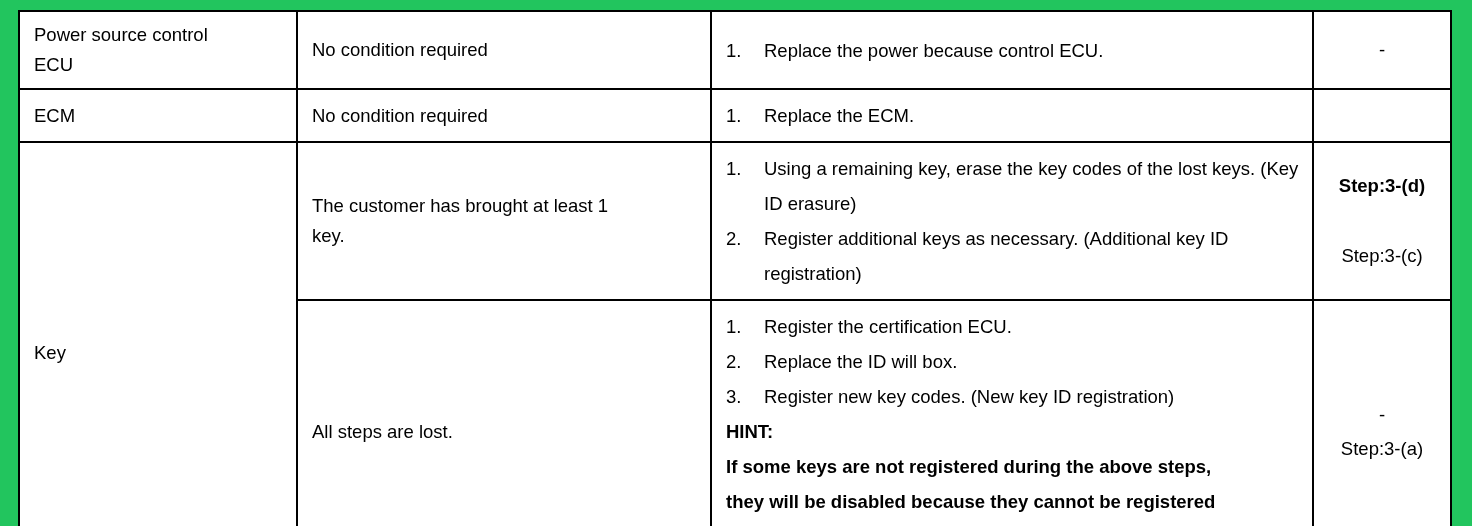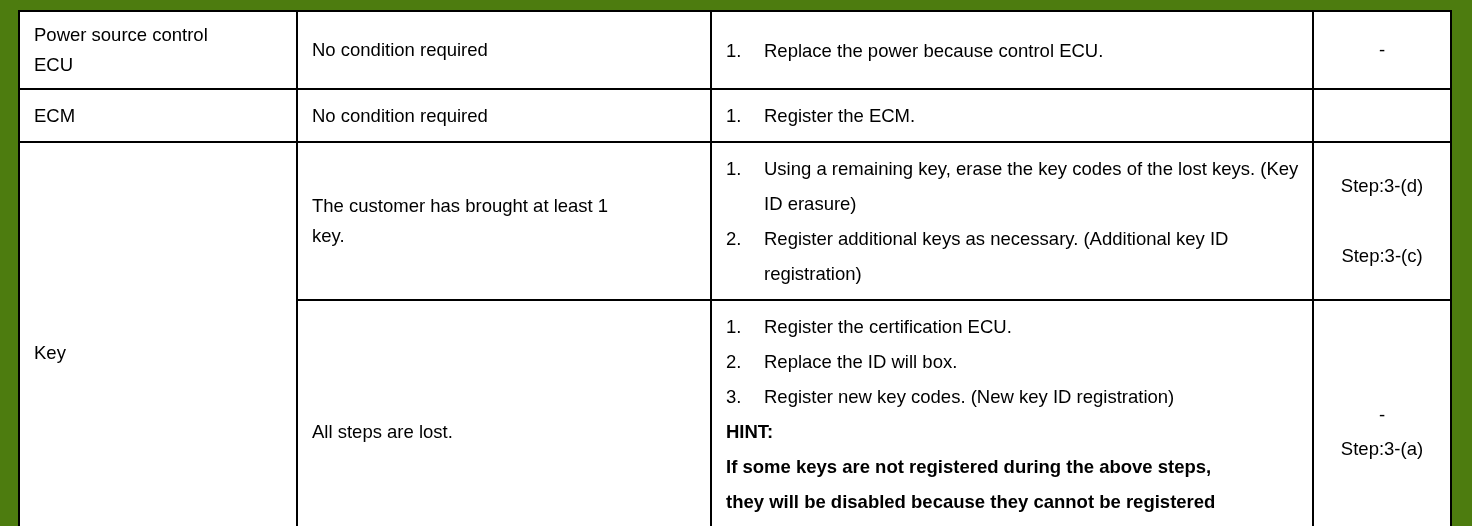--- a/index.html
+++ b/index.html
@@ -12,21 +12,21 @@
     height: 526px;
     font-family: "Liberation Sans", sans-serif;
     color: #000000;
     overflow: hidden;
   }
 
   .page {
     position: relative;
     width: 1472px;
     height: 526px;
-    background: #4d7c0f;
+    background: #22c55e;
   }
 
   table.repair-table {
     position: absolute;
     left: 18px;
     top: 10px;
     width: 1432px;
     border-collapse: collapse;
     table-layout: fixed;
     background: #ffffff;
@@ -89,21 +89,21 @@
   .step-label {
     display: block;
     line-height: 34px;
   }
 
   .steps-stack {
     display: flex;
     flex-direction: column;
   }
 
-  .r3-step-1 { margin-bottom: 36px; }
+  .r3-step-1 { margin-bottom: 36px; font-weight: bold; }
 
   td.mid-left { vertical-align: middle; }
   td.top-left { vertical-align: top; }
 </style>
 </head>
 <body>
 
 <div class="page">
 
   <table class="repair-table">
@@ -151,21 +151,21 @@
         <td class="mid-left">
           <div class="cell-pad">
             <span>No condition required</span>
           </div>
         </td>
         <td class="mid-left">
           <div class="cell-pad">
             <ol class="steps">
               <li>
                 <span class="num">1.</span>
-                <span>Register the ECM.</span>
+                <span>Replace the ECM.</span>
               </li>
             </ol>
           </div>
         </td>
         <td class="cell-pad-step">
           <span class="step-label"></span>
         </td>
       </tr>
 
       <tr>

